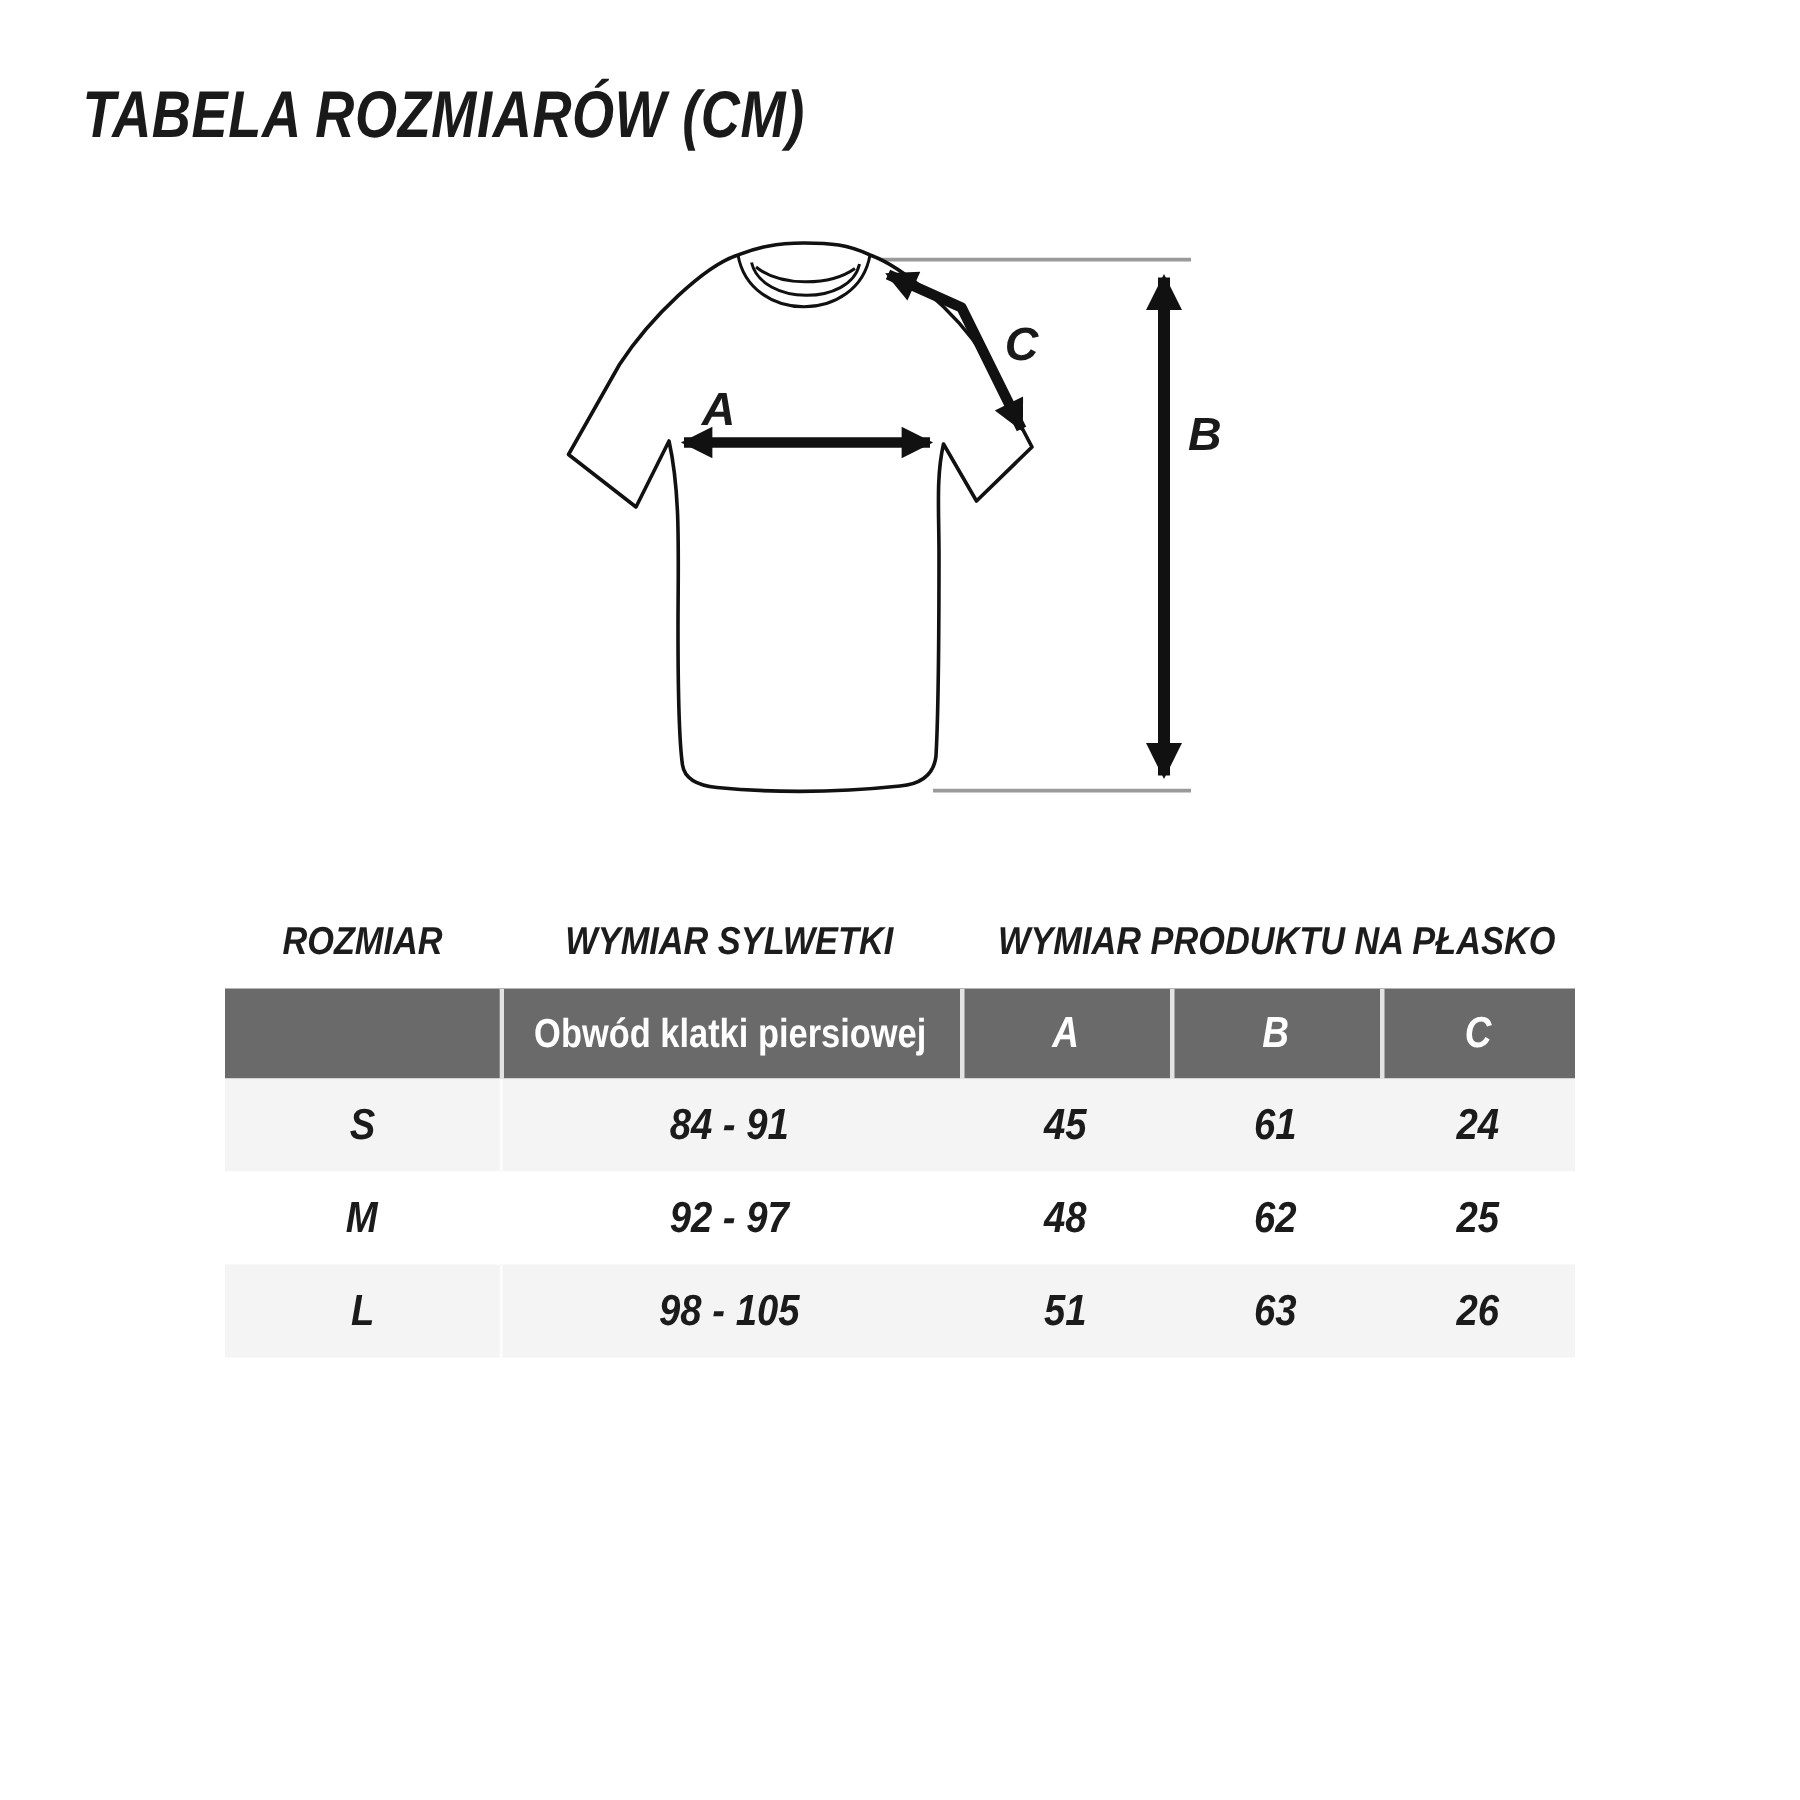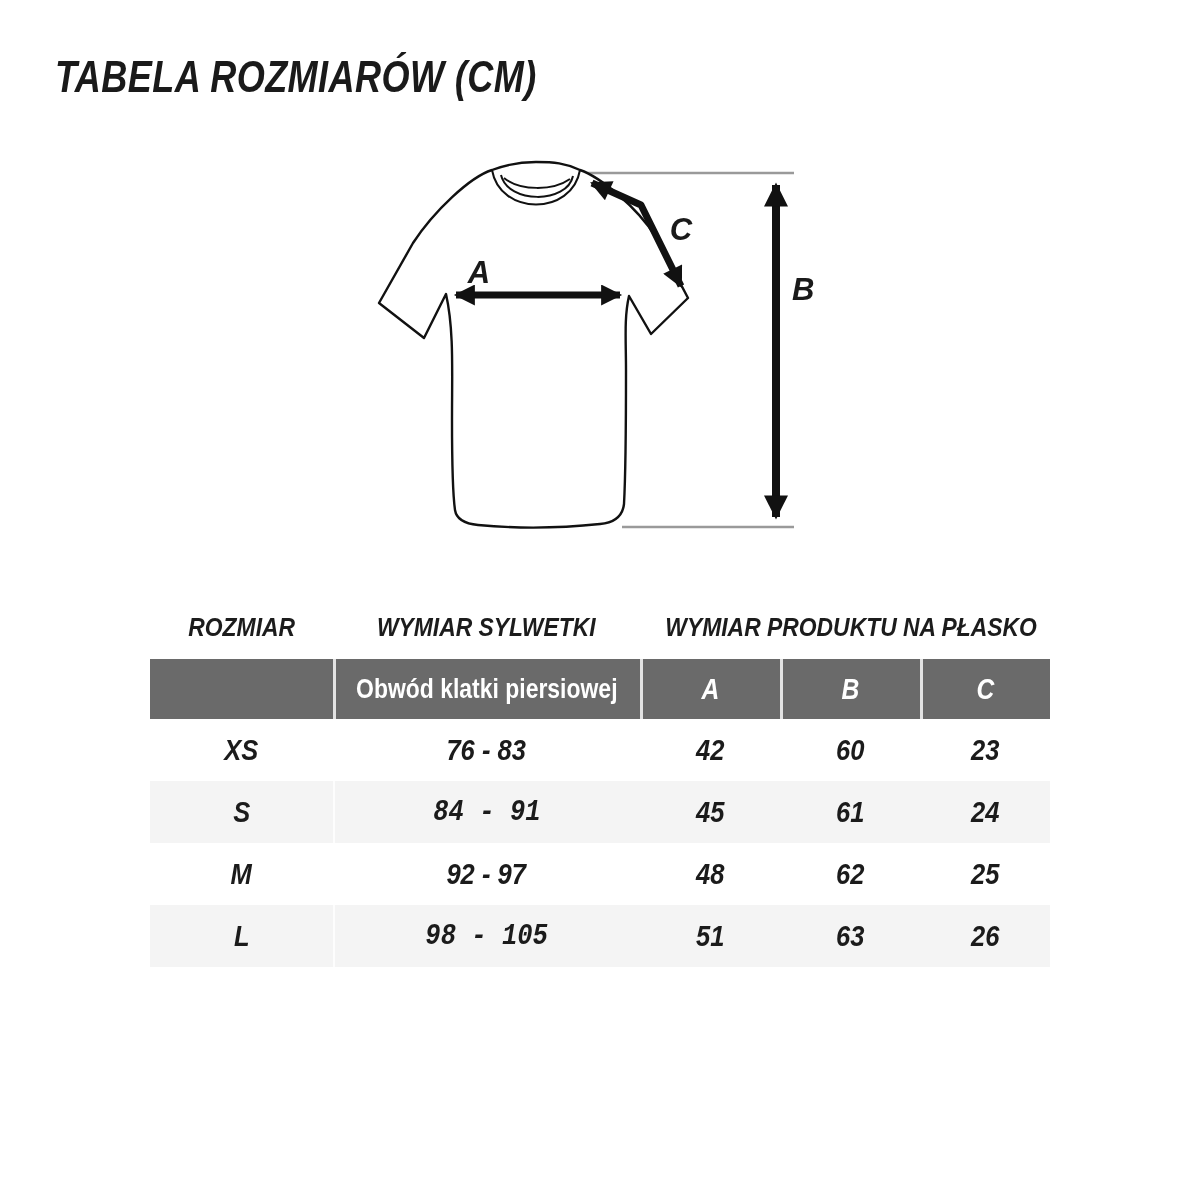--- a/index.html
+++ b/index.html
@@ -32,21 +32,21 @@
     border-collapse:separate;border-spacing:0;table-layout:fixed;
   }
   .size-table td{padding:0;text-align:center;vertical-align:middle;}
   tr.hdr{height:60px;}
   tr.hdr td{background:#6a6a6a;color:#ffffff;}
   tr.hdr td + td{box-shadow:inset 3px 0 0 #e3e3e3;margin-left:24px;}
   .hdr-chest{font-size:27px;font-weight:bold;font-style:normal;}
   .hdr-abc{font-size:29px;font-weight:bold;font-style:italic;}
   tr.row{height:62px;}
   tr.striped td{background:#f4f4f4;}
-  tr.striped td:nth-child(2){box-shadow:inset 2px 0 0 #fdfdfd;font-family:Liberation Mono, monospace;}
+  tr.striped td:nth-child(2){box-shadow:inset 2px 0 0 #fdfdfd;}
   tr.row td{
     font-size:29px;font-weight:bold;font-style:italic;color:#1b1b1b;background:#ffffff;
   }
   tr.striped td{background:#f4f4f4 !important;}
   tr.row td .cond{transform:scaleX(.88);}
 
   .svg-label{font-family:"Liberation Sans",sans-serif;font-size:31px;font-weight:bold;font-style:italic;fill:#1a1a1a;}
 </style>
 </head>
 <body>
@@ -125,27 +125,20 @@
         <td class="hdr-chest">
           <span class="cond">Obwód klatki piersiowej</span></td>
         <td class="hdr-abc">
           <span class="cond">A</span></td>
         <td class="hdr-abc">
           <span class="cond">B</span></td>
         <td class="hdr-abc">
           <span class="cond">C</span></td>
       </tr>
 
-      <tr class="row">
-        <td><span class="cond">XS</span></td>
-        <td><span class="cond">76 - 83</span></td>
-        <td><span class="cond">42</span></td>
-        <td><span class="cond">60</span></td>
-        <td><span class="cond">23</span></td>
-      </tr>
       <tr class="row striped">
         <td><span class="cond">S</span></td>
         <td><span class="cond">84 - 91</span></td>
         <td><span class="cond">45</span></td>
         <td><span class="cond">61</span></td>
         <td><span class="cond">24</span></td>
       </tr>
       <tr class="row">
         <td><span class="cond">M</span></td>
         <td><span class="cond">92 - 97</span></td>

